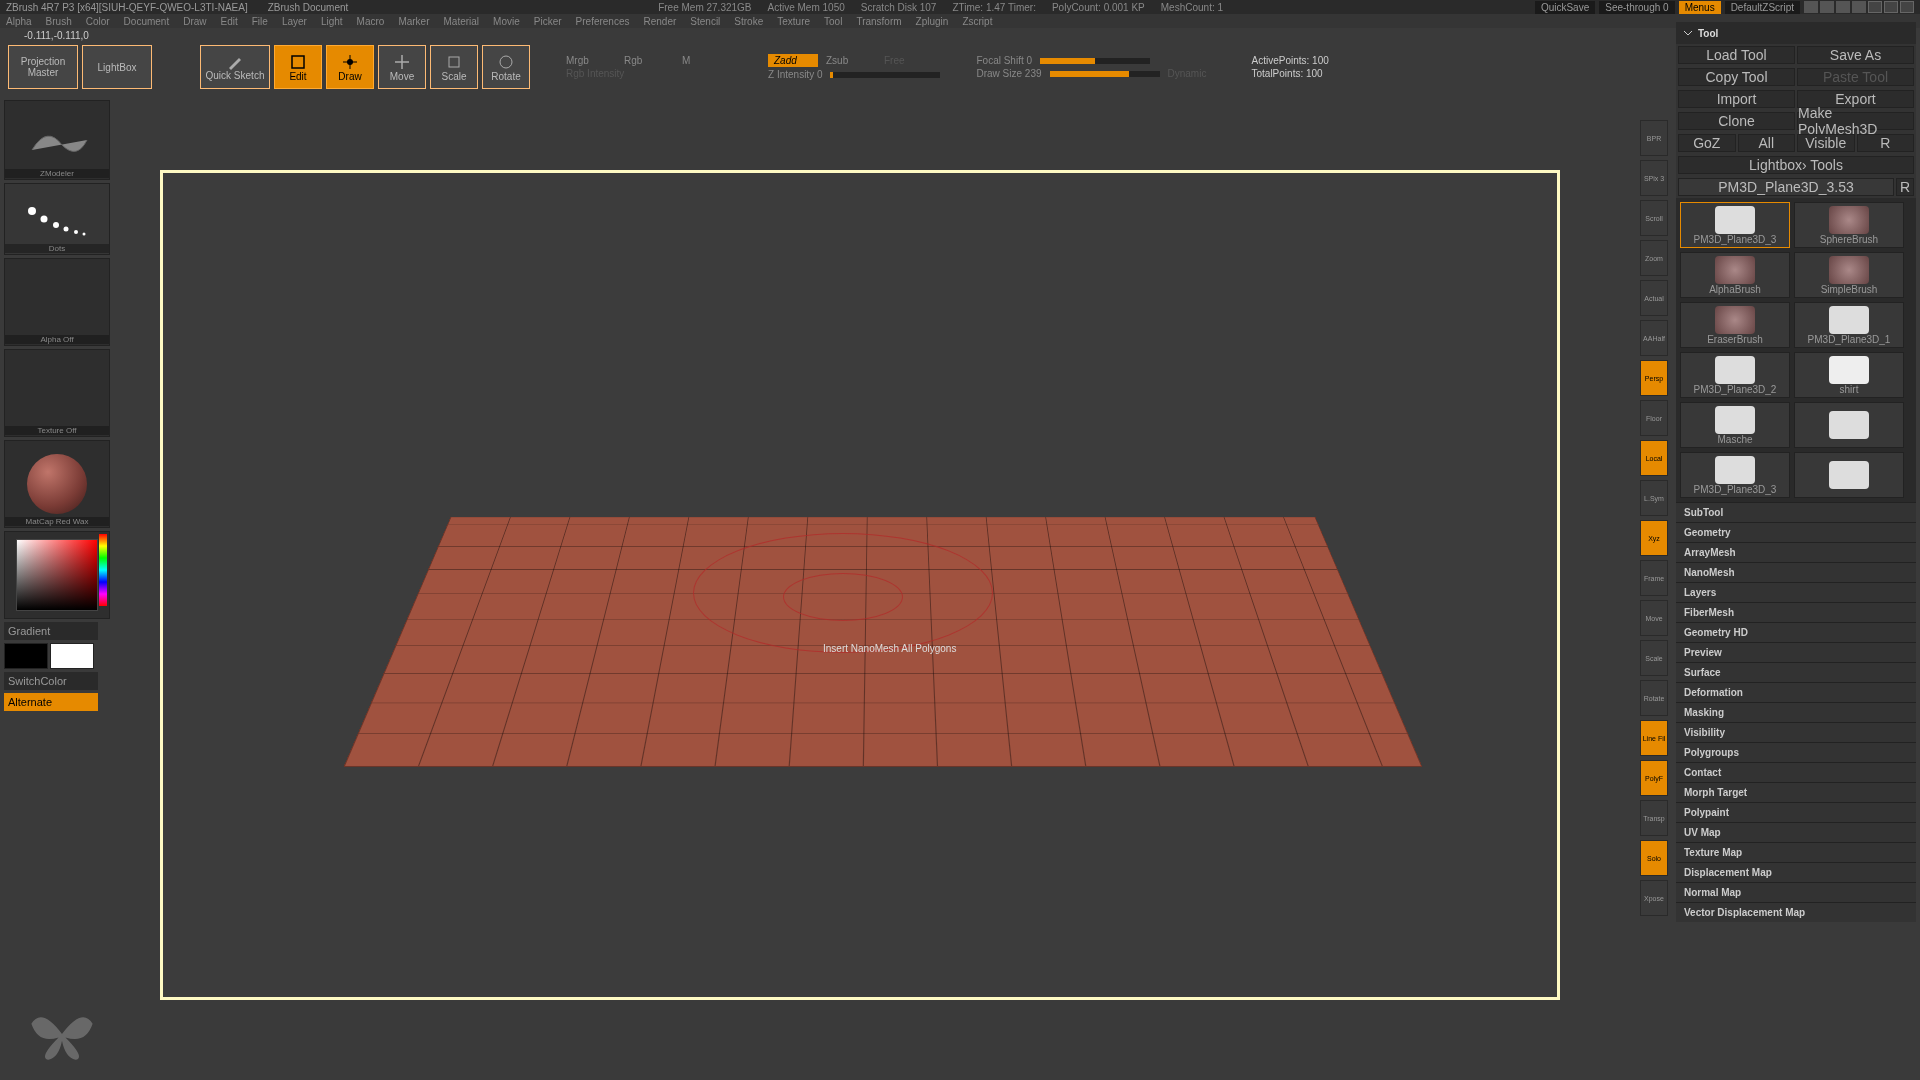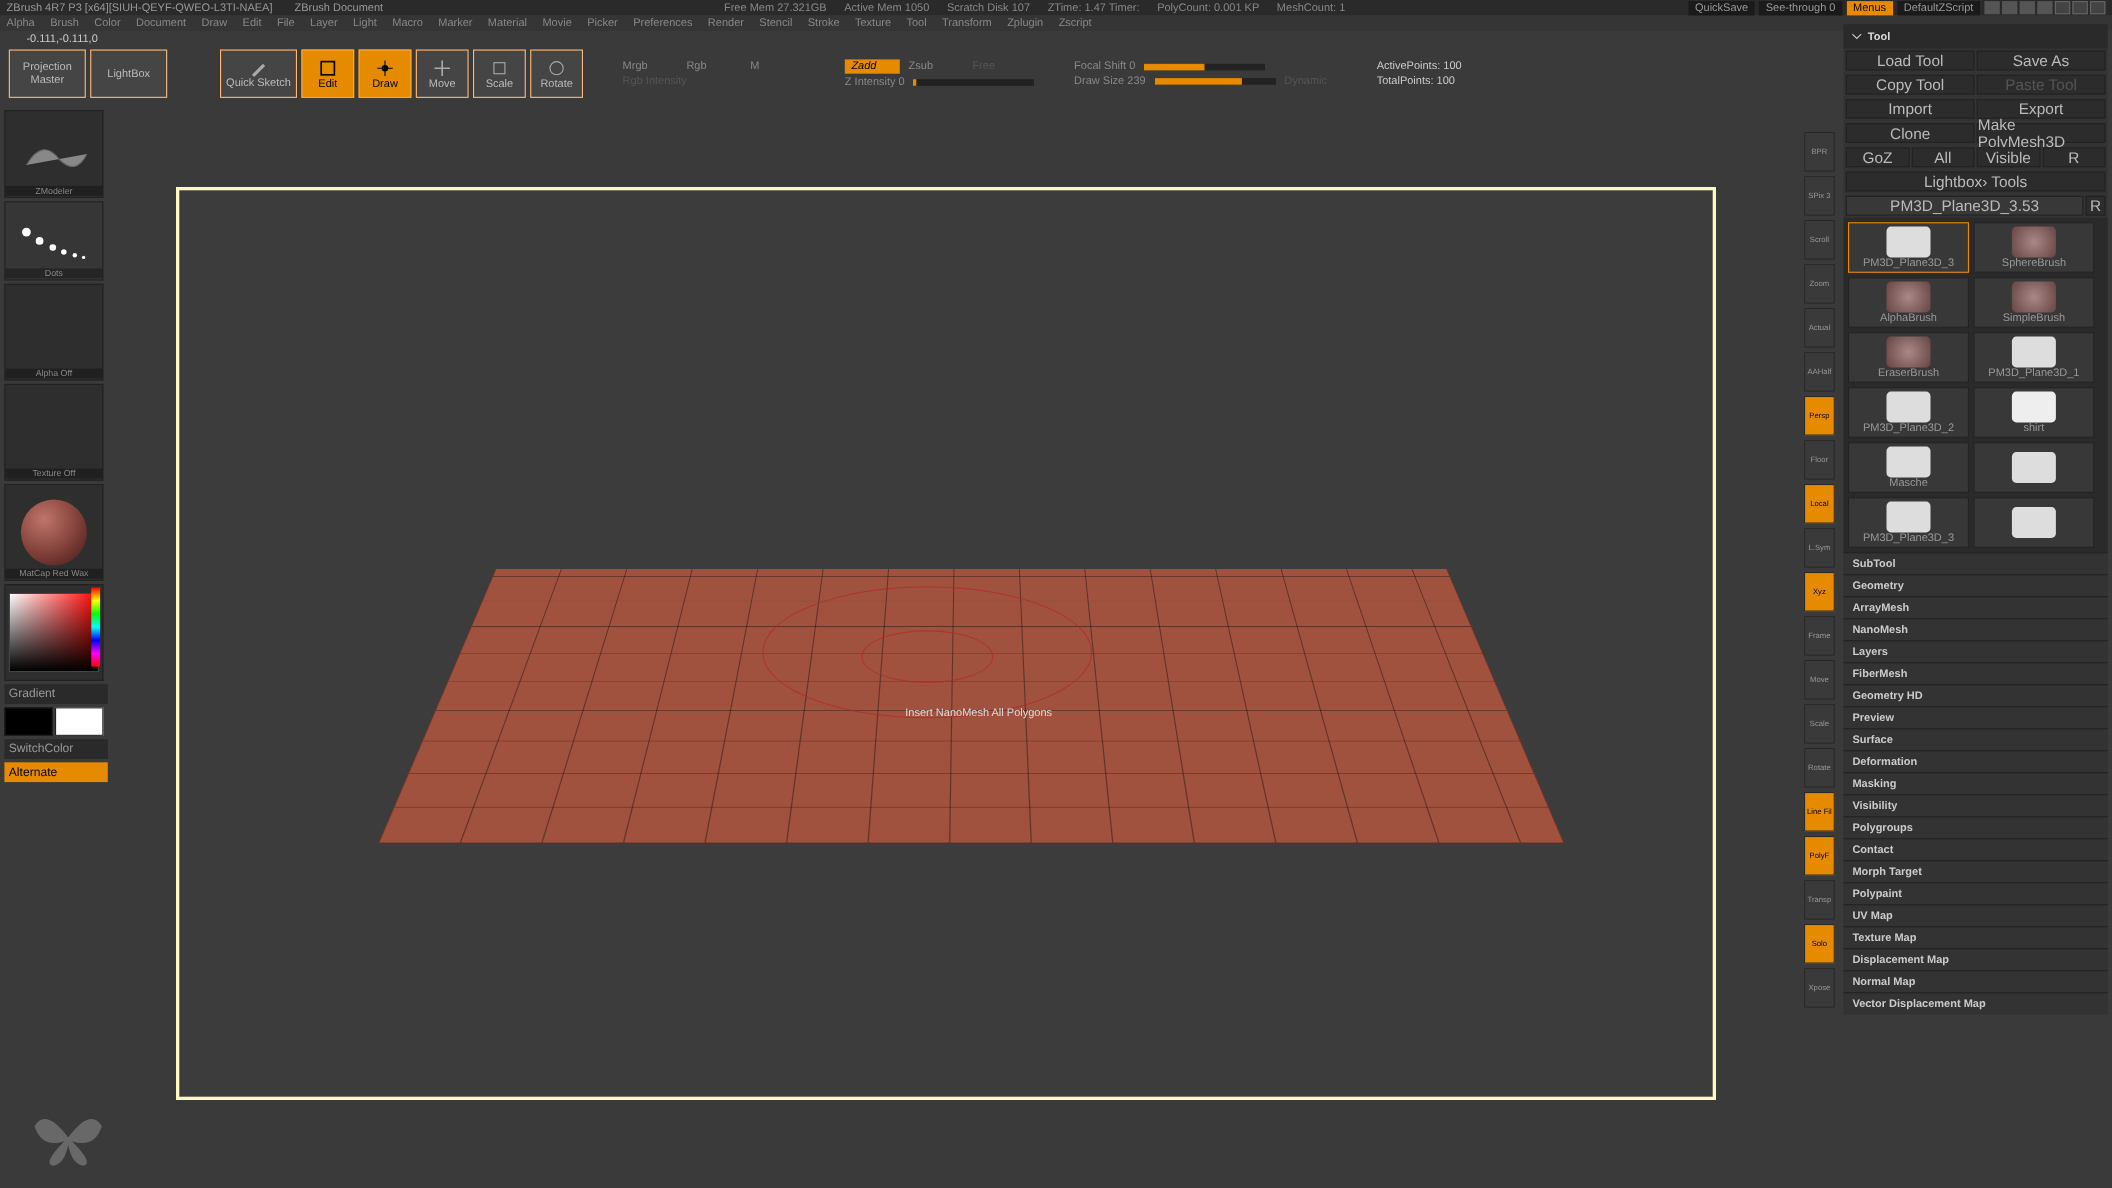--- a/index.html
+++ b/index.html
@@ -30,21 +30,21 @@
 .tb-row { display: flex; align-items: center; gap: 8px; font-size: 10px; padding-left: 20px; }
 .tb-label { color: #888; min-width: 50px; }
 .tb-label.dim { color: #555; }
 .tb-label.active { background: #e68a00; color: #000; padding: 1px 6px; font-style: italic; }
 .slider { width: 110px; height: 6px; background: #222; position: relative; }
 .slider .fill { height: 100%; background: #e68a00; }
 .tb-val { color: #ccc; }
 
 
 .leftpanel { position: absolute; left: 4px; top: 100px; width: 94px; display: flex; flex-direction: column; gap: 3px; }
-.lp-box { width: 90px; background: #2e2e2e; border: 1px solid #222; display: flex; align-items: center; justify-content: center; position: relative; }
+.lp-box { width: 106px; background: #2e2e2e; border: 1px solid #222; display: flex; align-items: center; justify-content: center; position: relative; }
 .lp-box .lbl { position: absolute; bottom: 1px; width: 100%; text-align: center; font-size: 8px; color: #888; background: rgba(0,0,0,0.3); }
 .lp-brush { height: 80px; }
 .lp-stroke { height: 72px; background: #363636; }
 .lp-alpha { height: 88px; }
 .lp-texture { height: 88px; }
 .lp-material { height: 88px; }
 .lp-material .ball { width: 60px; height: 60px; border-radius: 50%; background: radial-gradient(circle at 35% 30%, #c0756a, #7a3b35 60%, #3a1a18); }
 .lp-color { height: 88px; position: relative; }
 .lp-color .picker { width: 82px; height: 72px; background: linear-gradient(to bottom, #fff, #000), linear-gradient(to right, #fff, #f00); background-blend-mode: multiply; border: 1px solid #444; }
 .lp-color .hue { position: absolute; right: 2px; top: 2px; width: 8px; height: 72px; background: linear-gradient(to bottom, red, yellow, lime, cyan, blue, magenta, red); }

